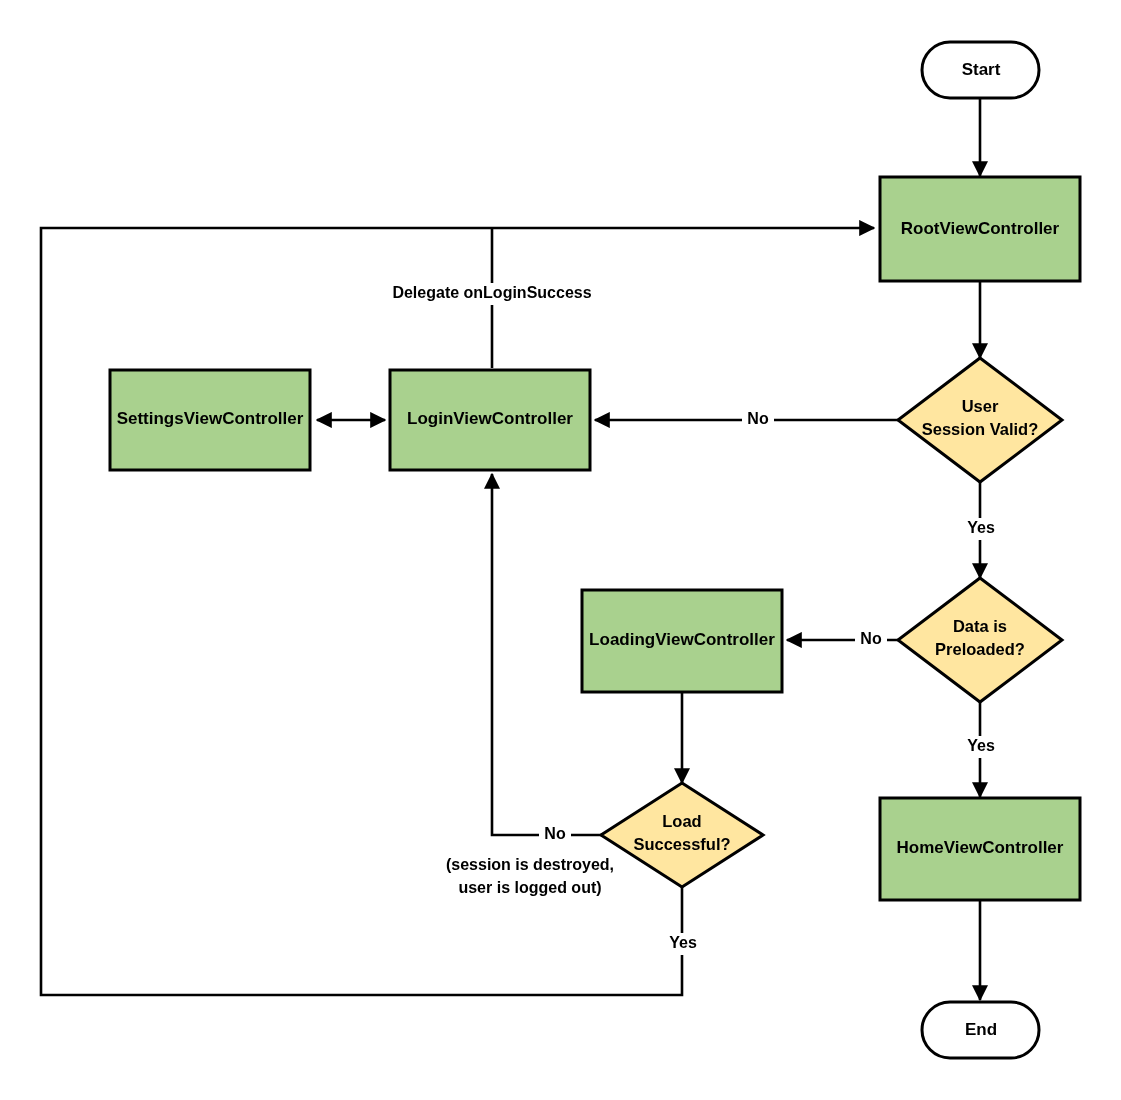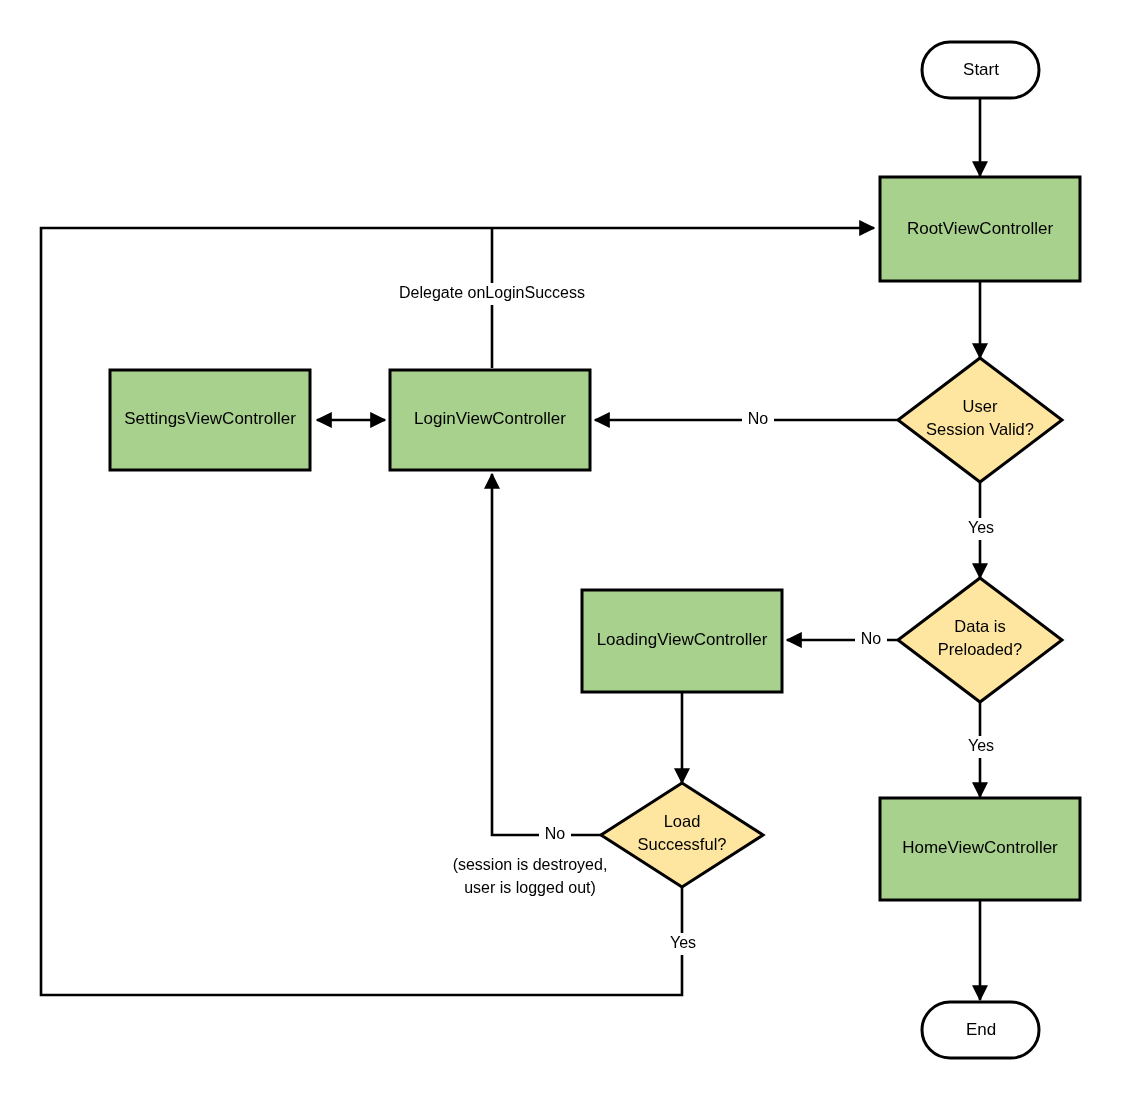--- a/index.html
+++ b/index.html
@@ -10,20 +10,21 @@
   }
   body {
     font-family: "Liberation Sans", sans-serif;
   }
   #canvas {
     position: relative;
     width: 1121px;
     height: 1100px;
     background: #ffffff;
     overflow: hidden;
+    font-weight: bold;
   }
   svg.flow {
     position: absolute;
     left: 0;
     top: 0;
     width: 1121px;
     height: 1100px;
   }
   .node-rect {
     fill: #a9d18e;

